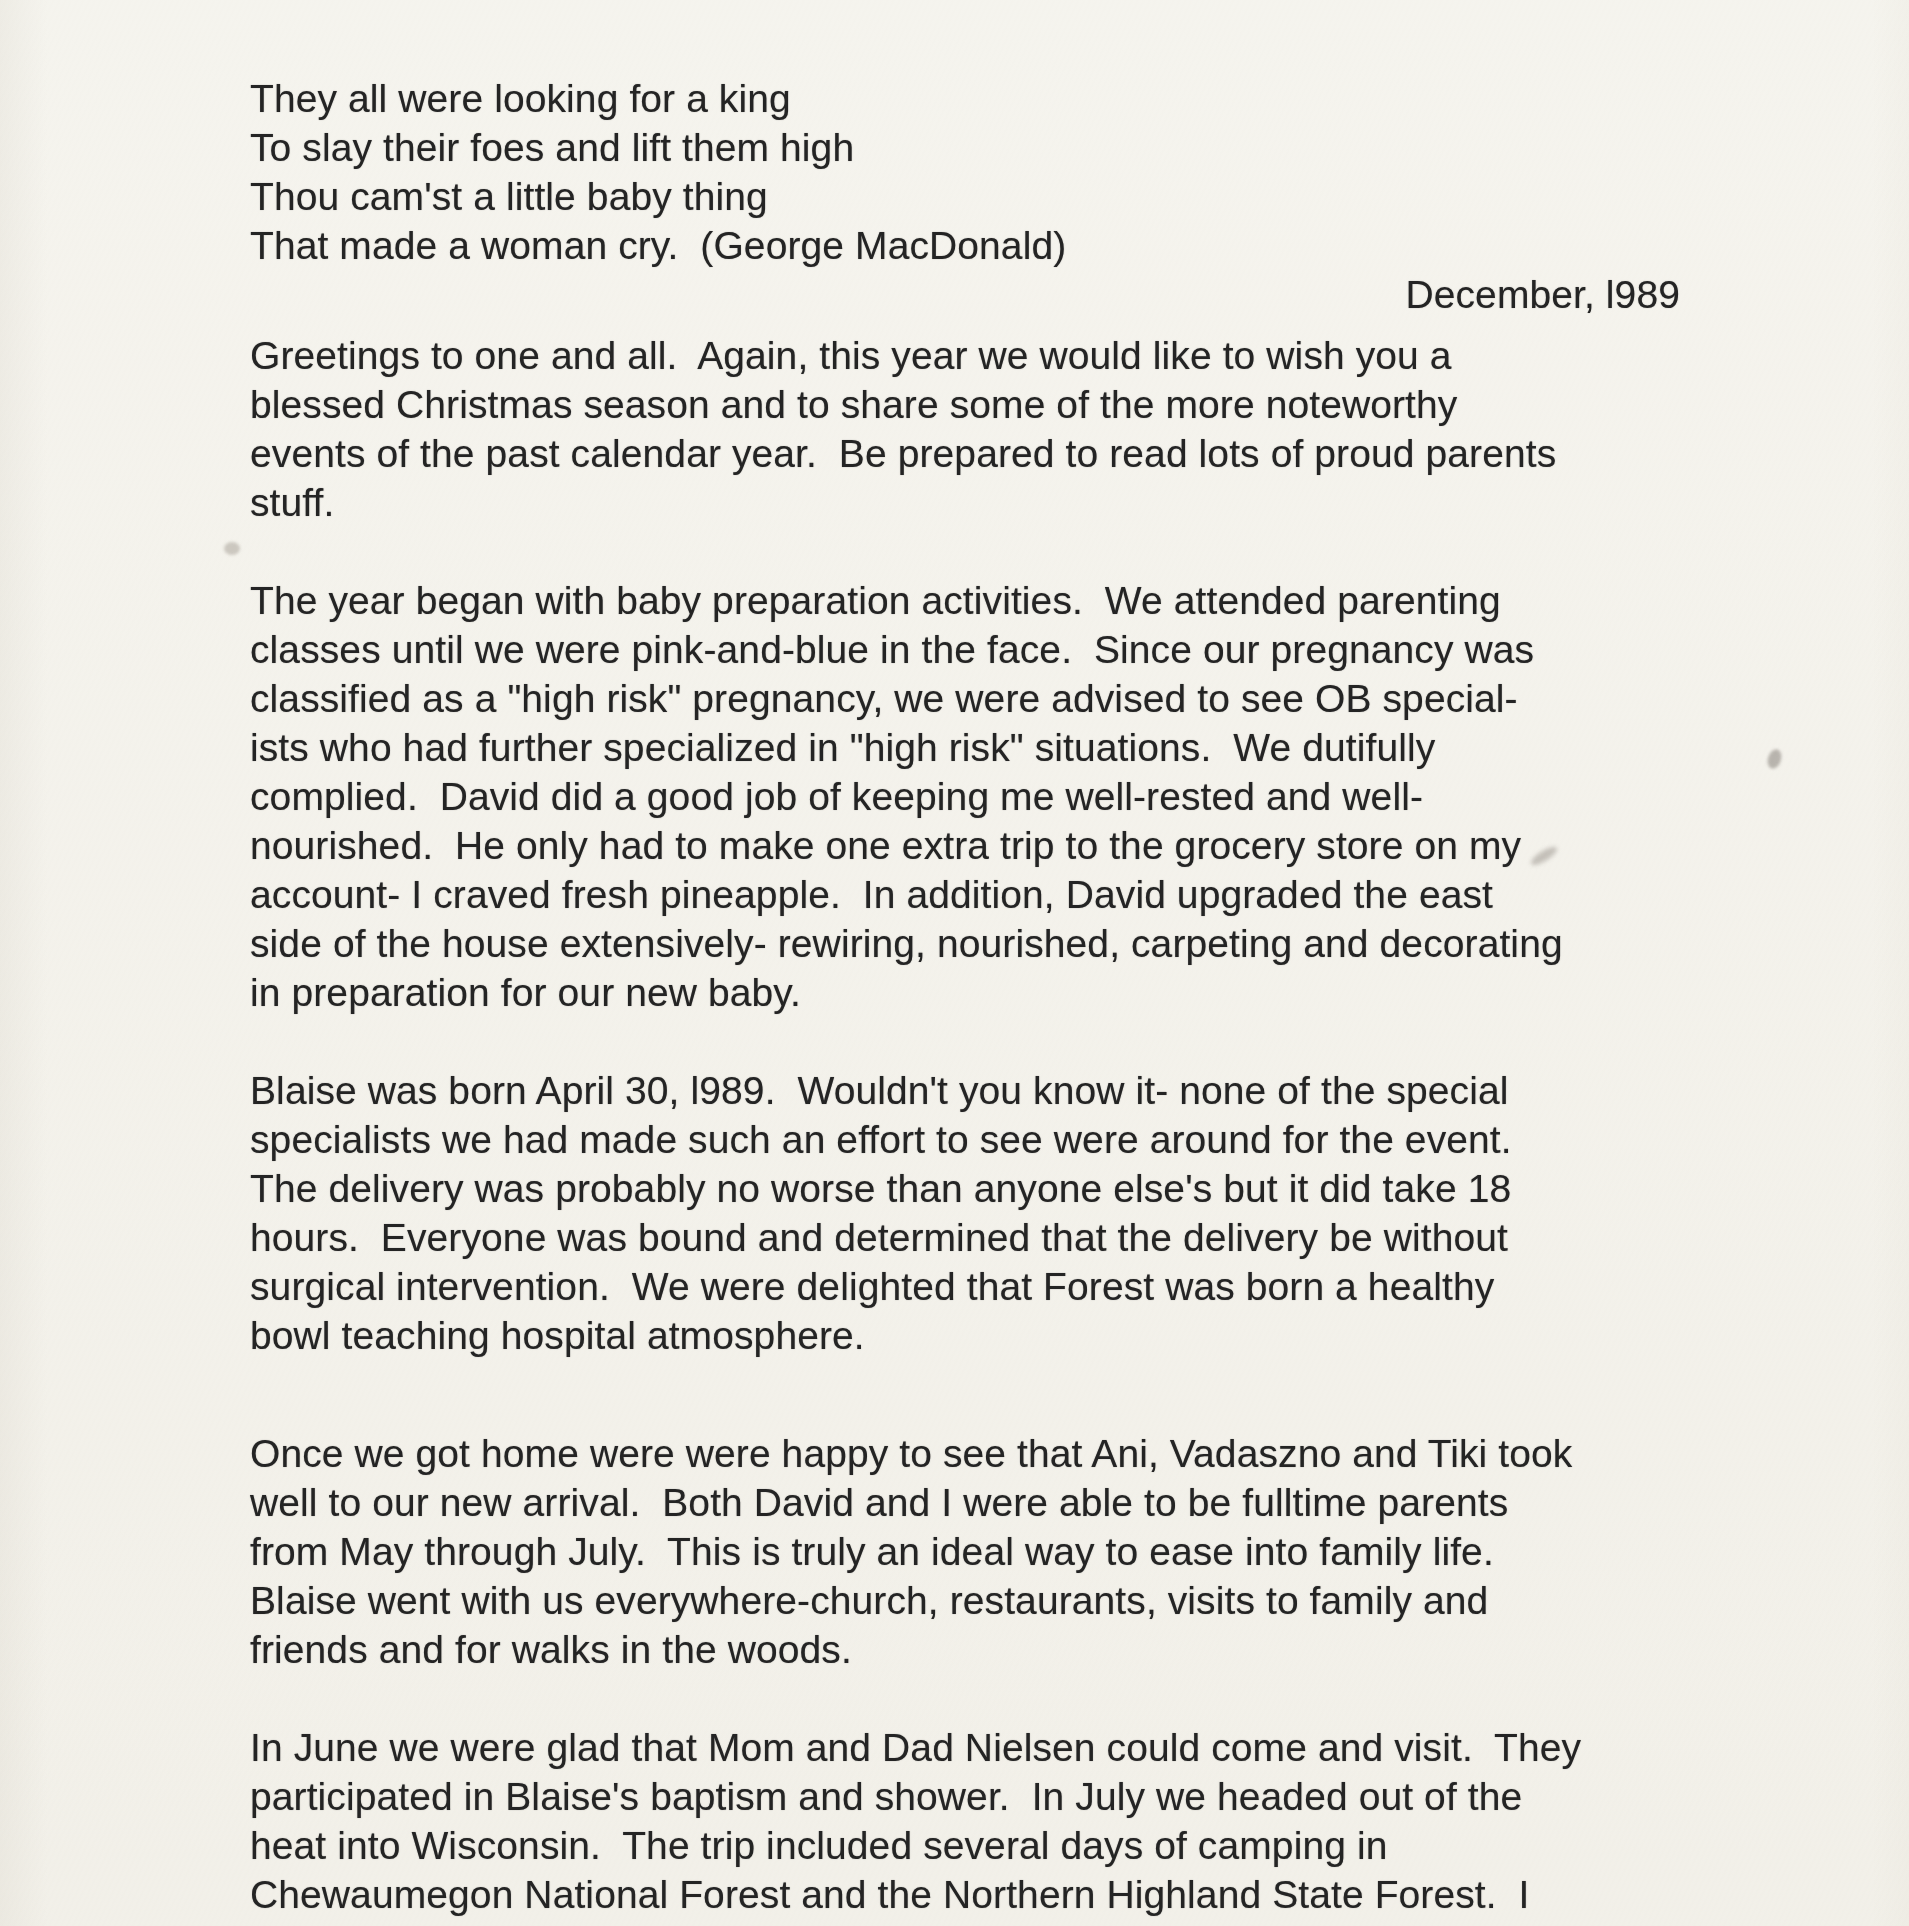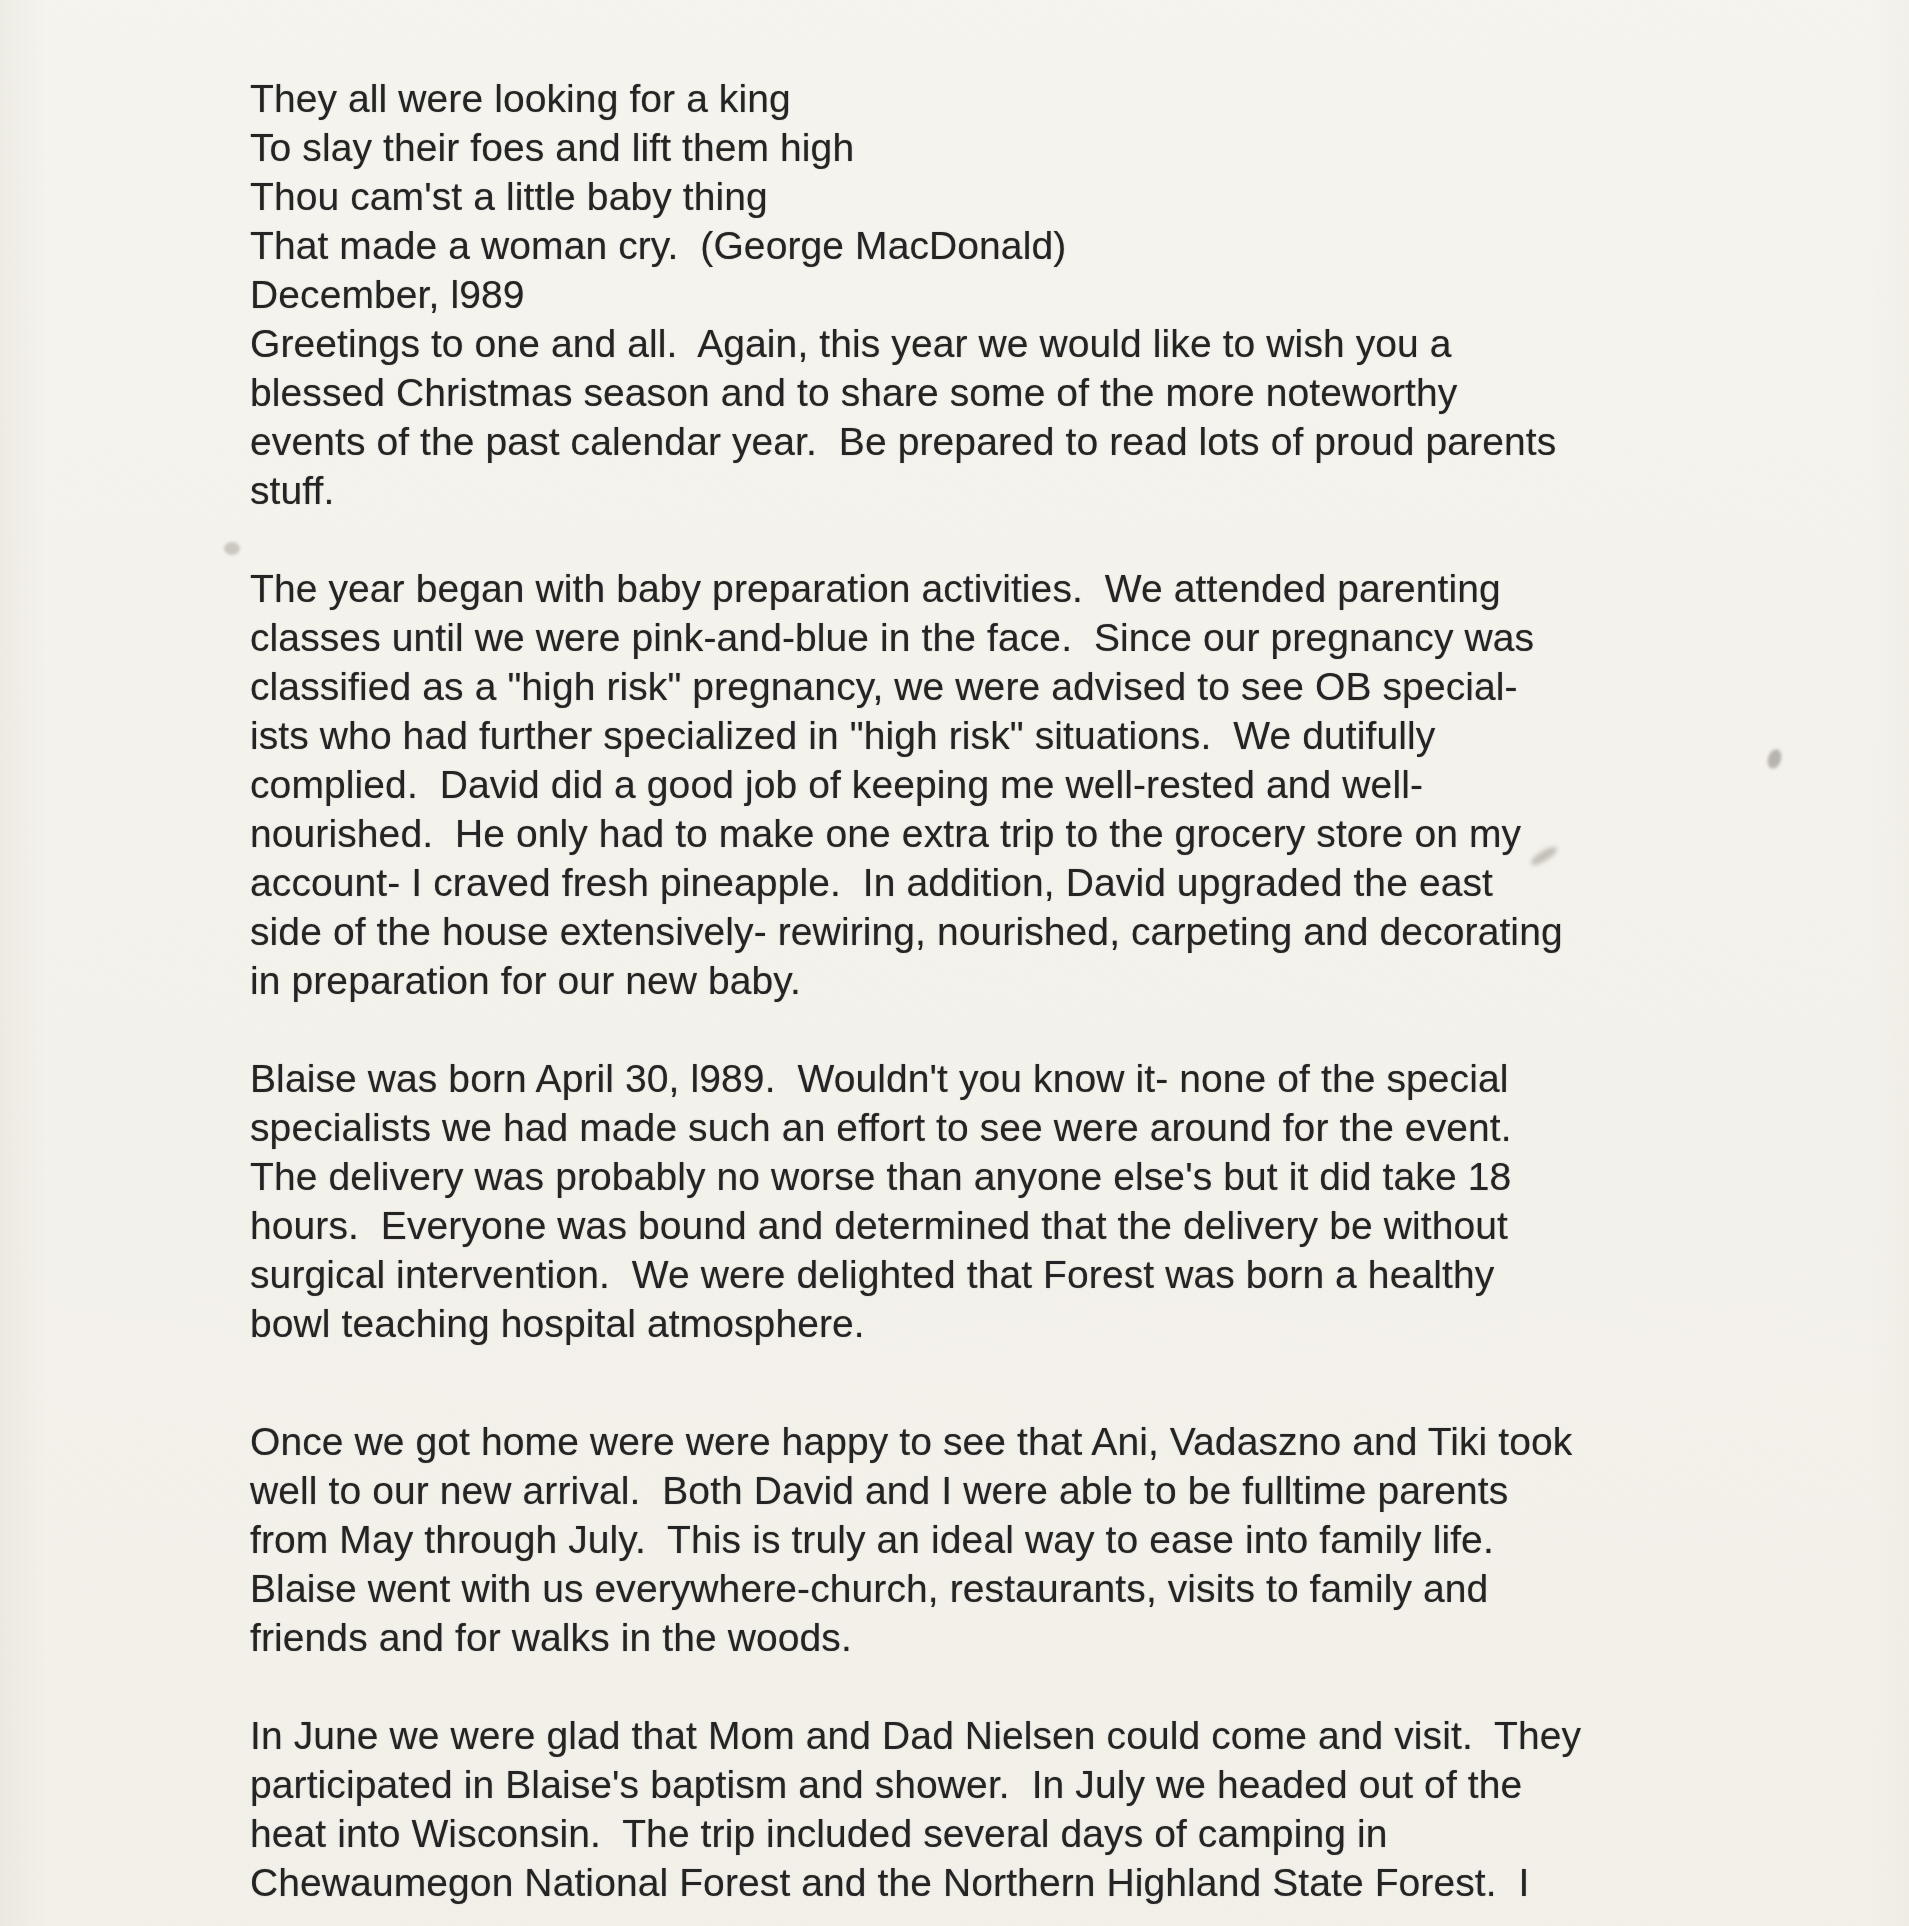--- a/index.html
+++ b/index.html
@@ -22,21 +22,21 @@
     top: 70px;
     width: 1468px;
     font-size: 39px;
     line-height: 49px;
     color: #242424;
     text-shadow: 0 0 1.2px rgba(40,40,40,0.40);
     letter-spacing: 0.1px;
   }
   .block { margin: 0; }
   .line { white-space: pre; min-height: 49px; }
-  .block.date { padding-right: 38px; }
+  .block.date { text-align: right; padding-right: 38px; }
   
   .smudge {
     position: absolute;
     border-radius: 50%;
     pointer-events: none;
   }
   .smudge.s1 {
     left: 1768px; top: 749px; width: 13px; height: 20px;
     background: rgba(110,104,98,0.45);
     filter: blur(1.5px);
@@ -61,21 +61,21 @@
   <div class="letter-text" id="letter">
       <div class="block poem" style="margin-top: 4px;">
         <div class="line">They all were looking for a king</div>
         <div class="line">To slay their foes and lift them high</div>
         <div class="line">Thou cam'st a little baby thing</div>
         <div class="line">That made a woman cry.  (George MacDonald)</div>
       </div>
       <div class="block date" style="margin-top: 0px;">
         <div class="line">December, l989</div>
       </div>
-      <div class="block paragraph" style="margin-top: 0px;">
+      <div class="block paragraph" style="margin-top: 12px;">
         <div class="line">Greetings to one and all.  Again, this year we would like to wish you a</div>
         <div class="line">blessed Christmas season and to share some of the more noteworthy</div>
         <div class="line">events of the past calendar year.  Be prepared to read lots of proud parents</div>
         <div class="line">stuff.</div>
       </div>
       <div class="block paragraph" style="margin-top: 49px;">
         <div class="line">The year began with baby preparation activities.  We attended parenting</div>
         <div class="line">classes until we were pink-and-blue in the face.  Since our pregnancy was</div>
         <div class="line">classified as a "high risk" pregnancy, we were advised to see OB special-</div>
         <div class="line">ists who had further specialized in "high risk" situations.  We dutifully</div>

